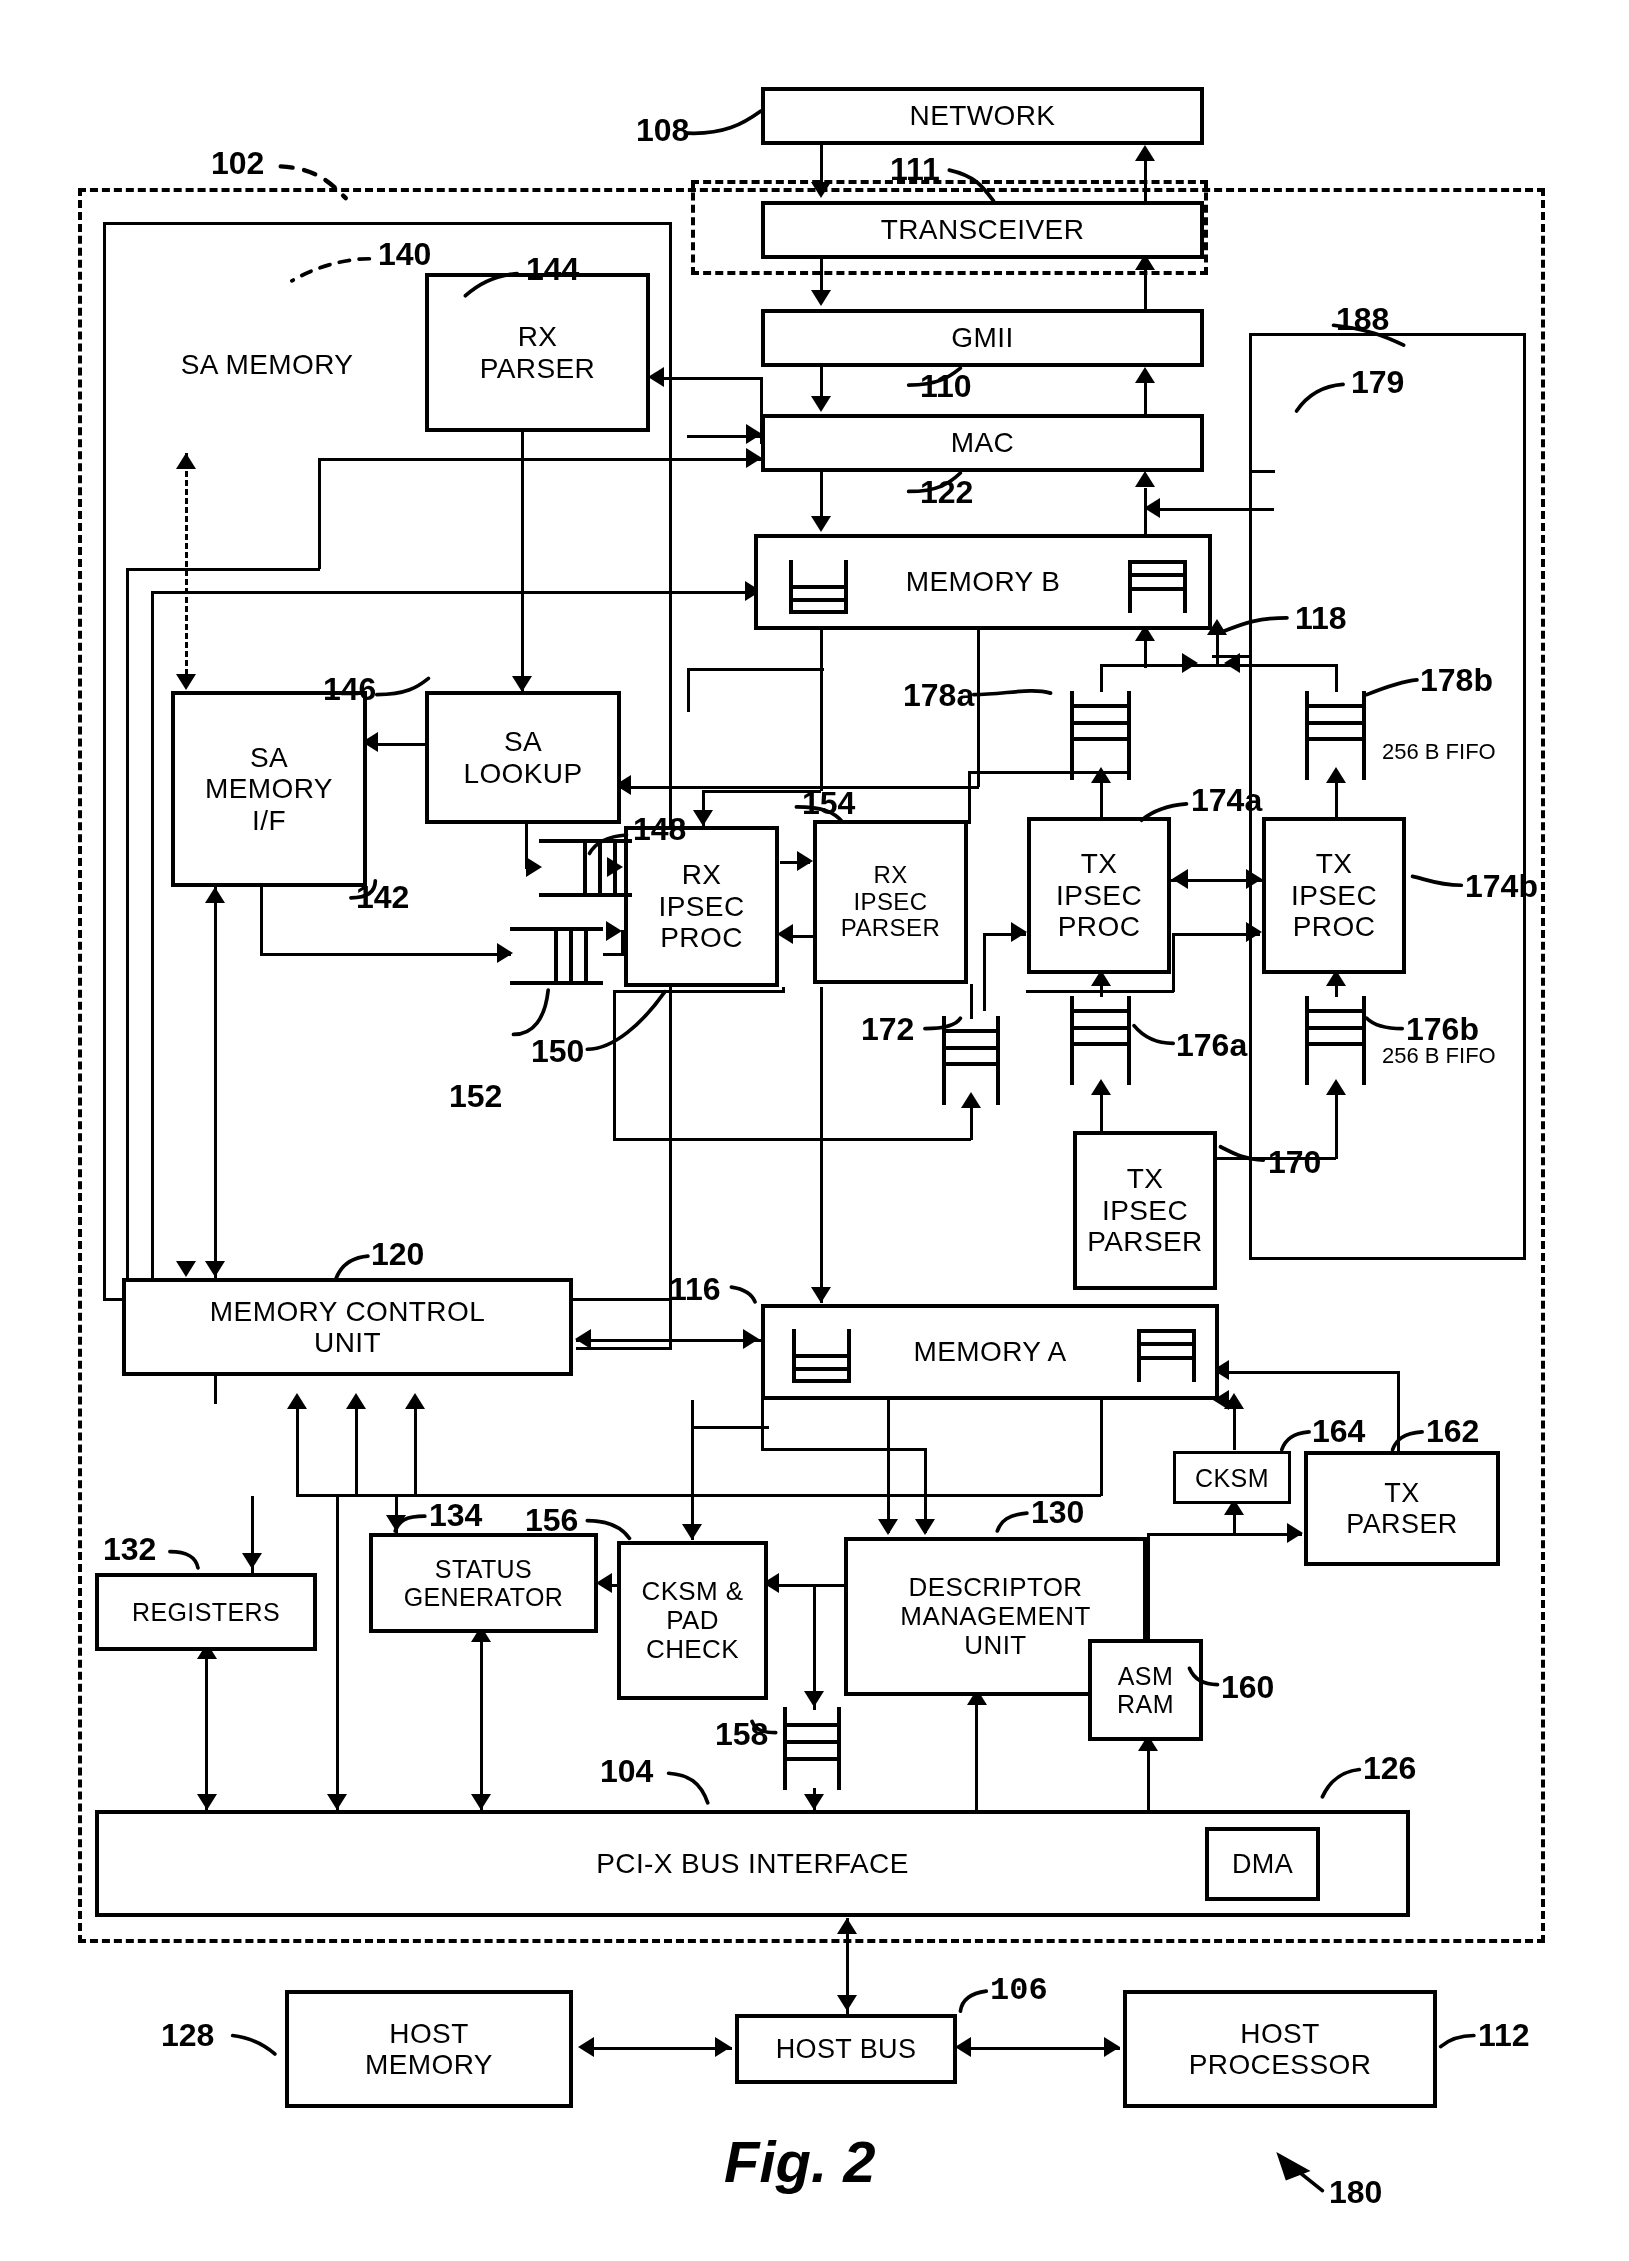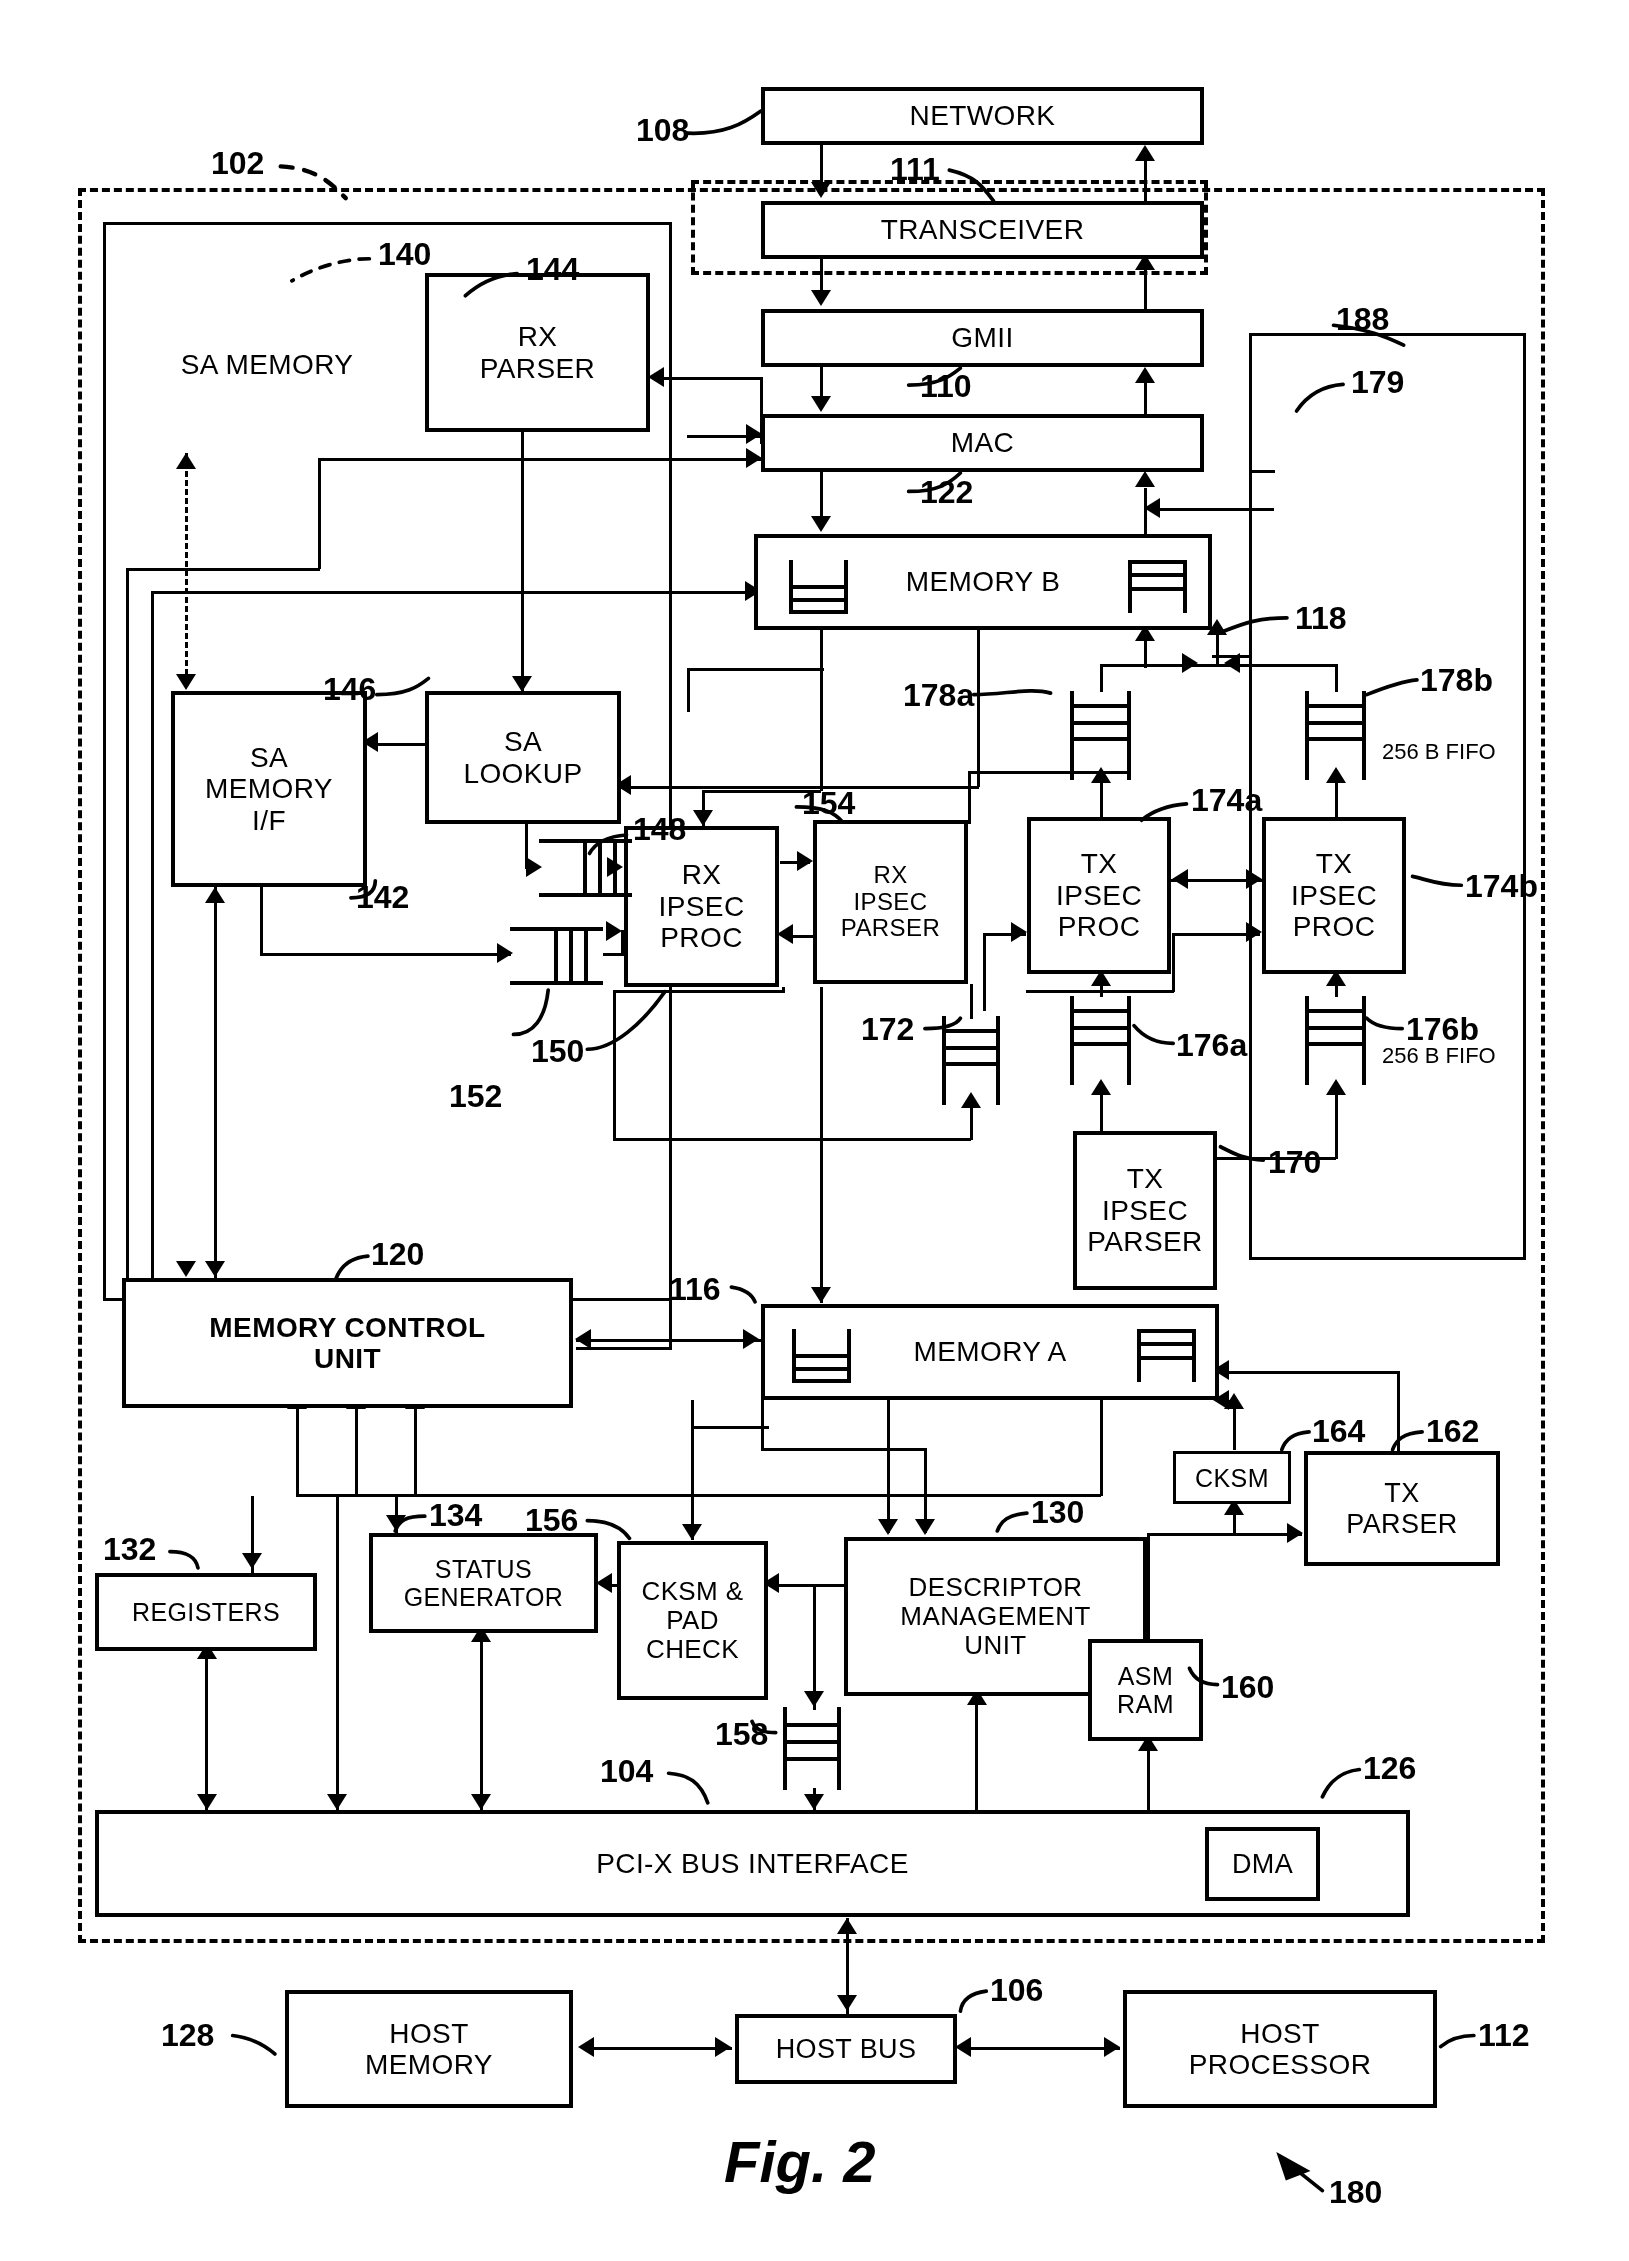--- a/index.html
+++ b/index.html
@@ -210,21 +210,21 @@
   </div>
 
   <div class="box thick" style="left:1073px;top:1131px;width:144px;height:159px;">
     <div>
       <span>TX</span>
       <span>IPSEC</span>
       <span>PARSER</span>
     </div>
   </div>
 
-  <div class="box thick" style="left:122px;top:1278px;width:451px;height:130px;font-weight:bold;">
+  <div class="box thick" style="left:122px;top:1278px;width:451px;height:98px;">
     <div>
       <span>MEMORY CONTROL</span>
       <span>UNIT</span>
     </div>
   </div>
 
   <div class="box thick" style="left:761px;top:1304px;width:458px;height:96px;">
     <span>MEMORY A</span>
   </div>
   <div class="fifo-v" style="left:792px;top:1329px;width:59px;height:53px;">
@@ -704,21 +704,21 @@
   <div class="ref" style="left:1312px;top:1413px;">164</div>
   <div class="ref" style="left:1426px;top:1413px;">162</div>
   <div class="ref" style="left:1221px;top:1669px;">160</div>
   <div class="ref" style="left:1031px;top:1494px;">130</div>
   <div class="ref" style="left:525px;top:1502px;">156</div>
   <div class="ref" style="left:429px;top:1497px;">134</div>
   <div class="ref" style="left:103px;top:1531px;">132</div>
   <div class="ref" style="left:715px;top:1716px;">158</div>
   <div class="ref" style="left:600px;top:1753px;">104</div>
   <div class="ref" style="left:1363px;top:1750px;">126</div>
-  <div class="ref" style="left:990px;top:1972px;">106</div>
+  <div class="ref" style="left:990px;top:1972px;font-family:Liberation Mono, monospace;">106</div>
   <div class="ref" style="left:161px;top:2017px;">128</div>
   <div class="ref" style="left:1478px;top:2017px;">112</div>
   <div class="ref" style="left:1329px;top:2174px;">180</div>
 
   <div class="note" style="left:1382px;top:739px;">256 B FIFO</div>
   <div class="note" style="left:1382px;top:1043px;">256 B FIFO</div>
 
   <div class="figlabel" style="left:724px;top:2128px;font-style:italic;">Fig. 2</div>
 
 </div>

